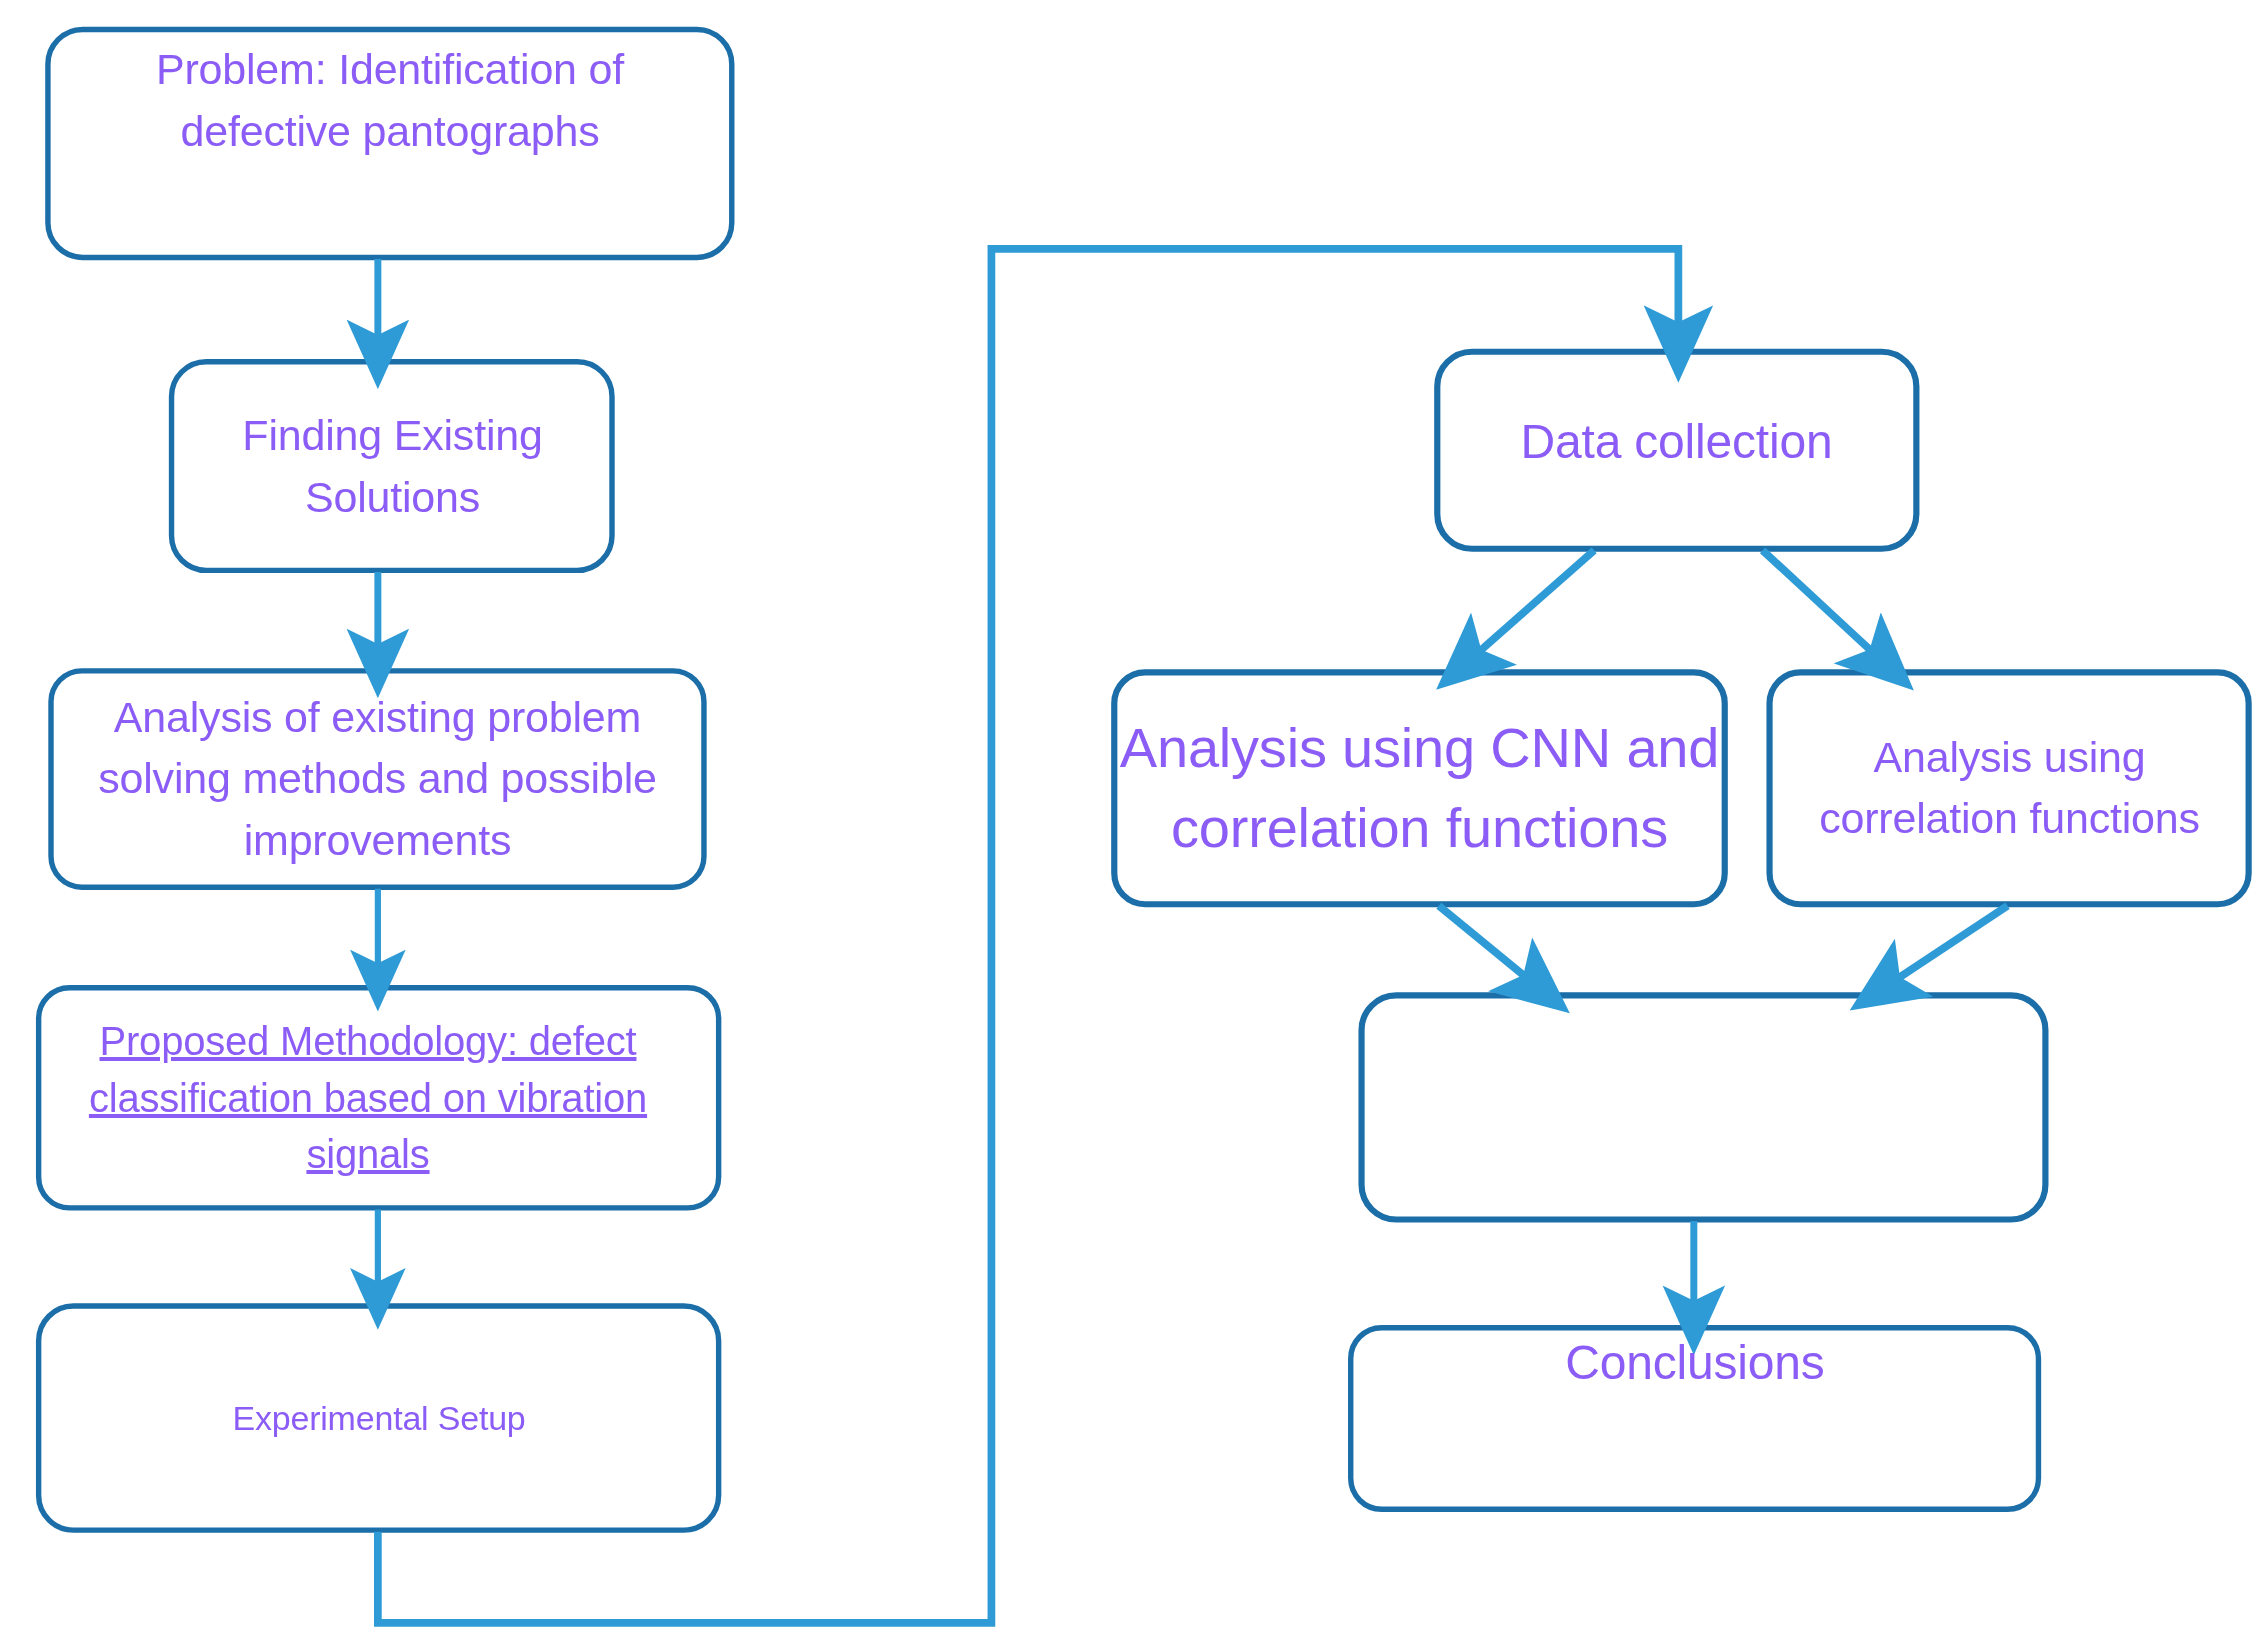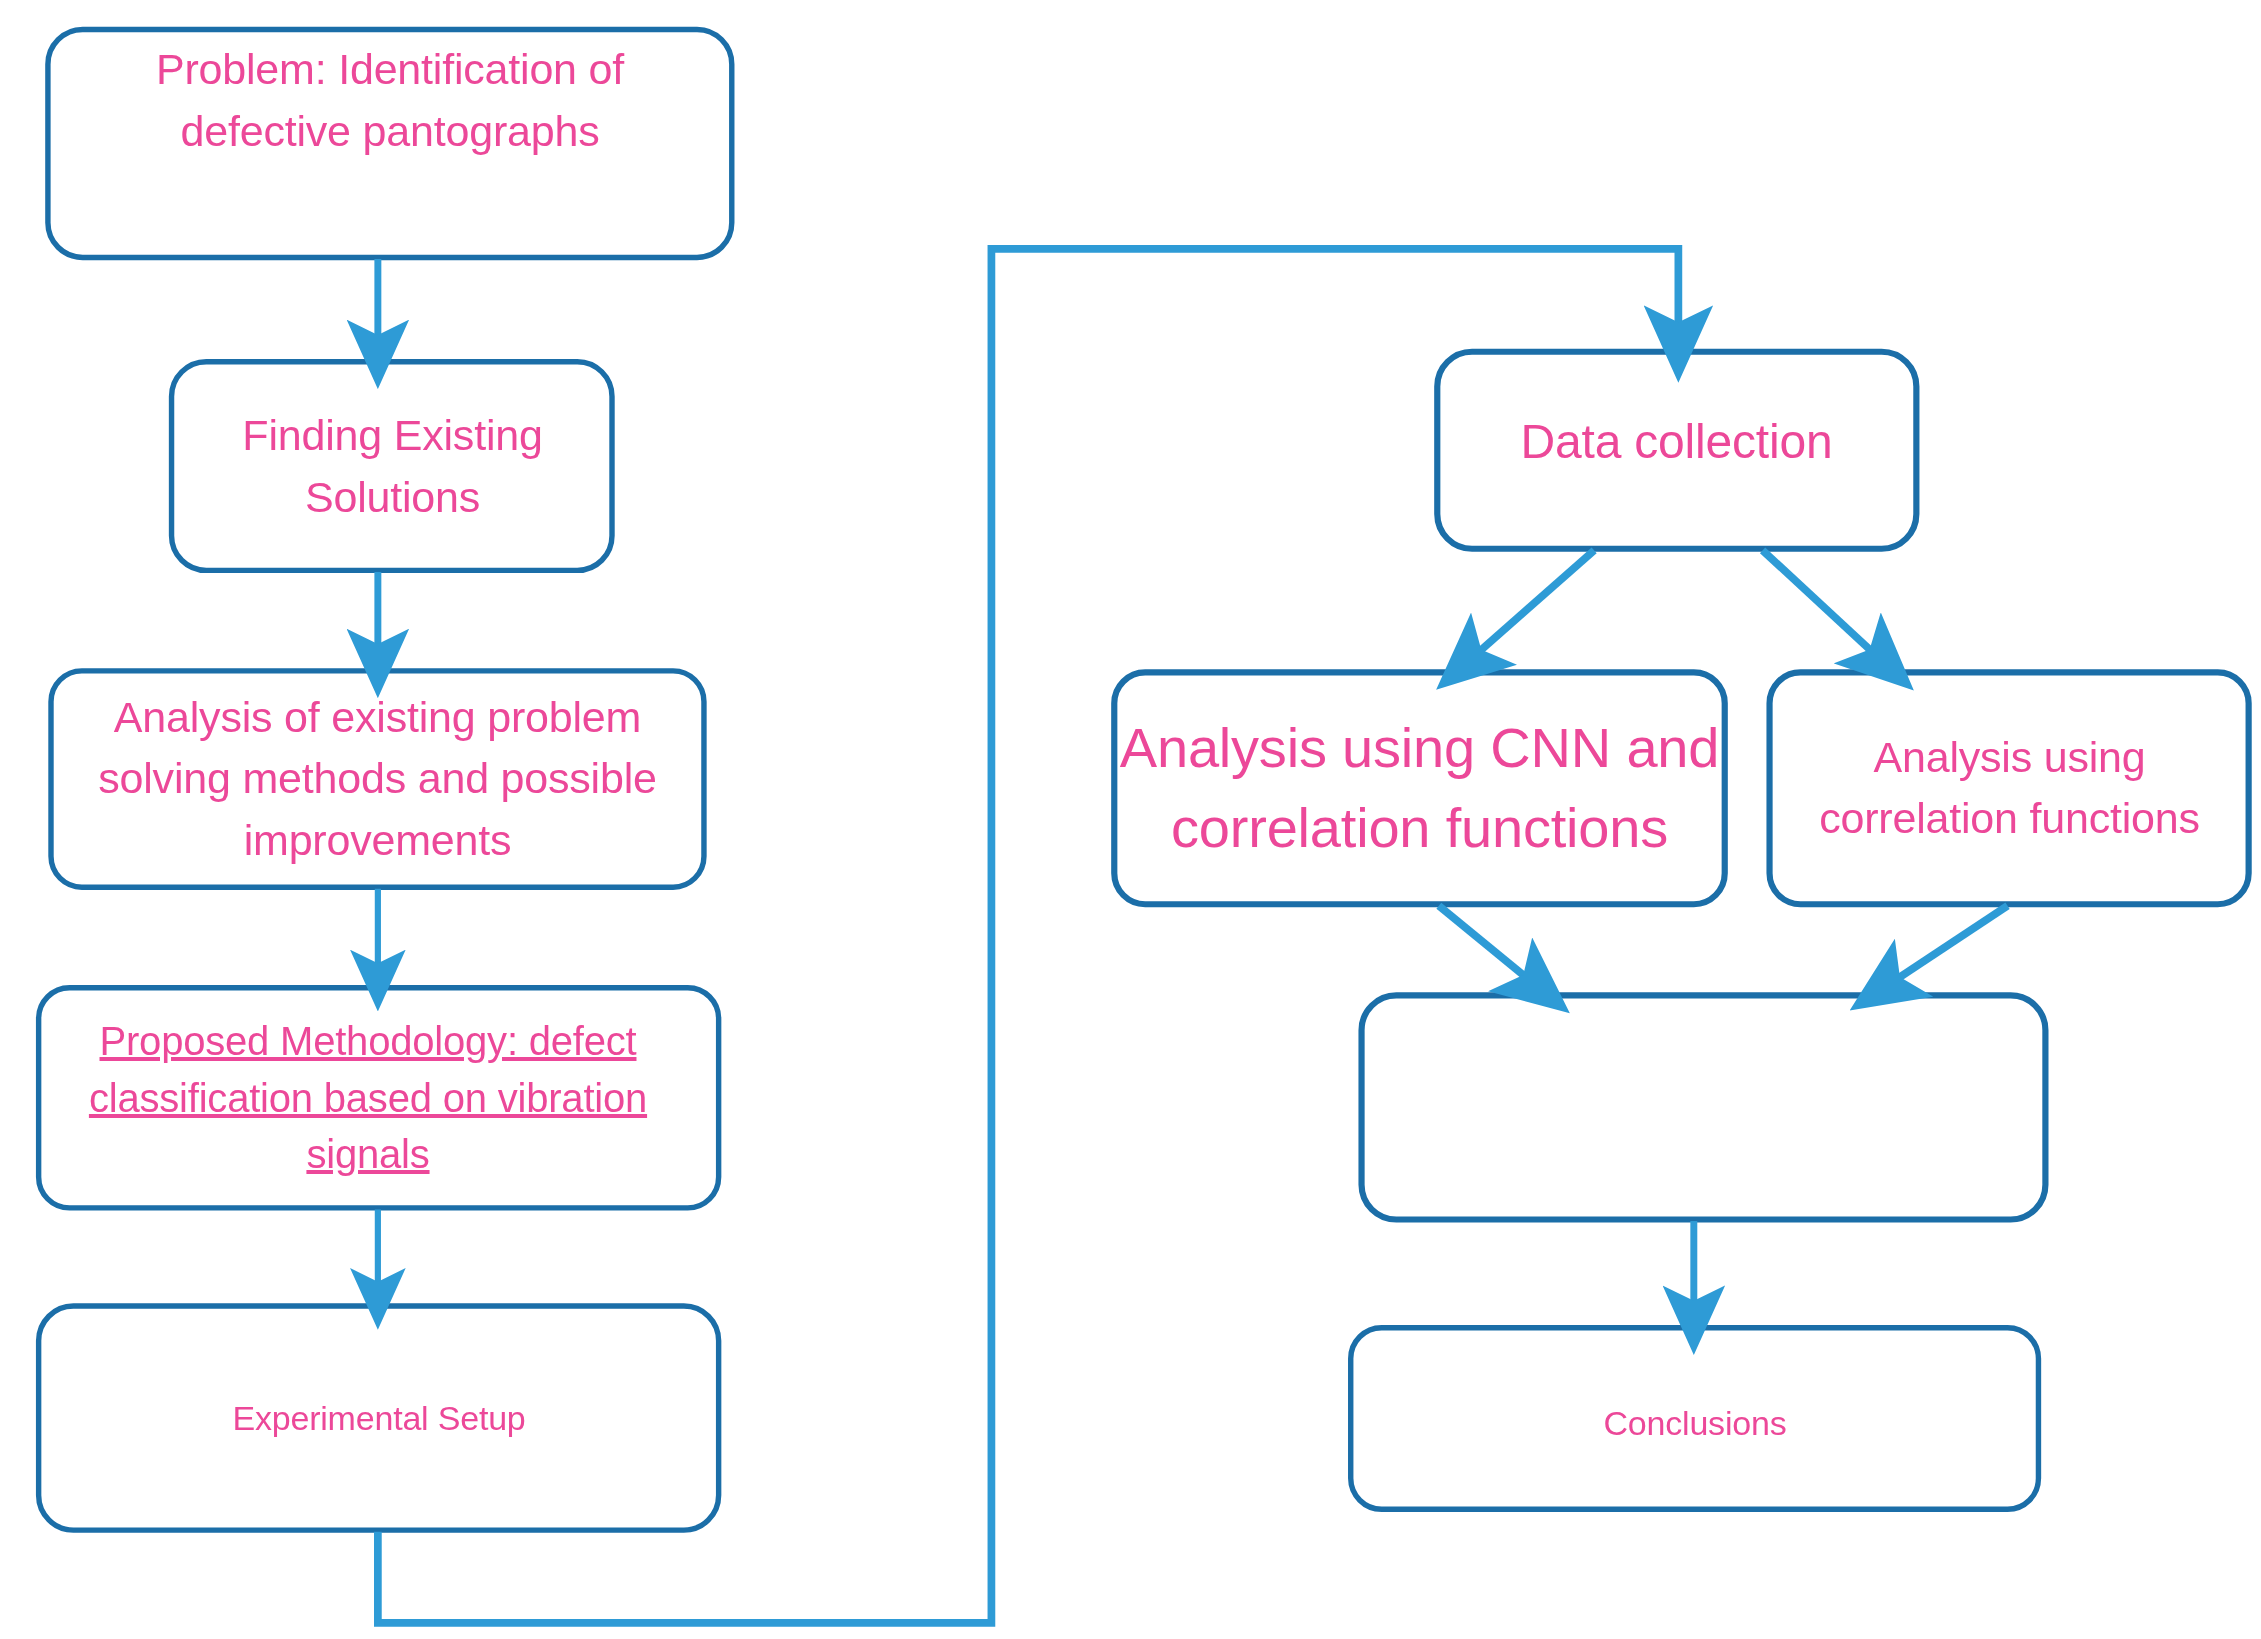--- a/index.html
+++ b/index.html
@@ -29,21 +29,21 @@
   }
   .node-rect {
     fill: #ffffff;
   }
   .node-label {
     position: absolute;
     display: flex;
     align-items: center;
     justify-content: center;
     text-align: center;
-    color: #ec4899;
+    color: #8b5cf6;
     font-family: "Liberation Sans", sans-serif;
     font-size: 43px;
     line-height: 1.42;
     letter-spacing: -0.2px;
     pointer-events: none;
     white-space: pre-line;
   }
 </style>
 </head>
 <body>
@@ -121,16 +121,16 @@
 
   <div class="node-label" style="left:1437px; top:344px; width:479px; height:197px; font-size:48px;">Data collection</div>
 
   <div class="node-label" style="left:1114px; top:672px; width:611px; height:232px; font-size:56px;">Analysis using CNN and
 correlation functions</div>
 
   <div class="node-label" style="left:1770px; top:672px; width:479px; height:232px; font-size:43px;">Analysis using
 correlation functions</div>
 
 
-  <div class="node-label" style="left:1351px; top:1332px; width:688px; height:182px; font-size:34px;">Conclusions</div>
+  <div class="node-label" style="left:1351px; top:1272px; width:688px; height:182px; font-size:48px;">Conclusions</div>
 
 </div>
 
 
 </body></html>

